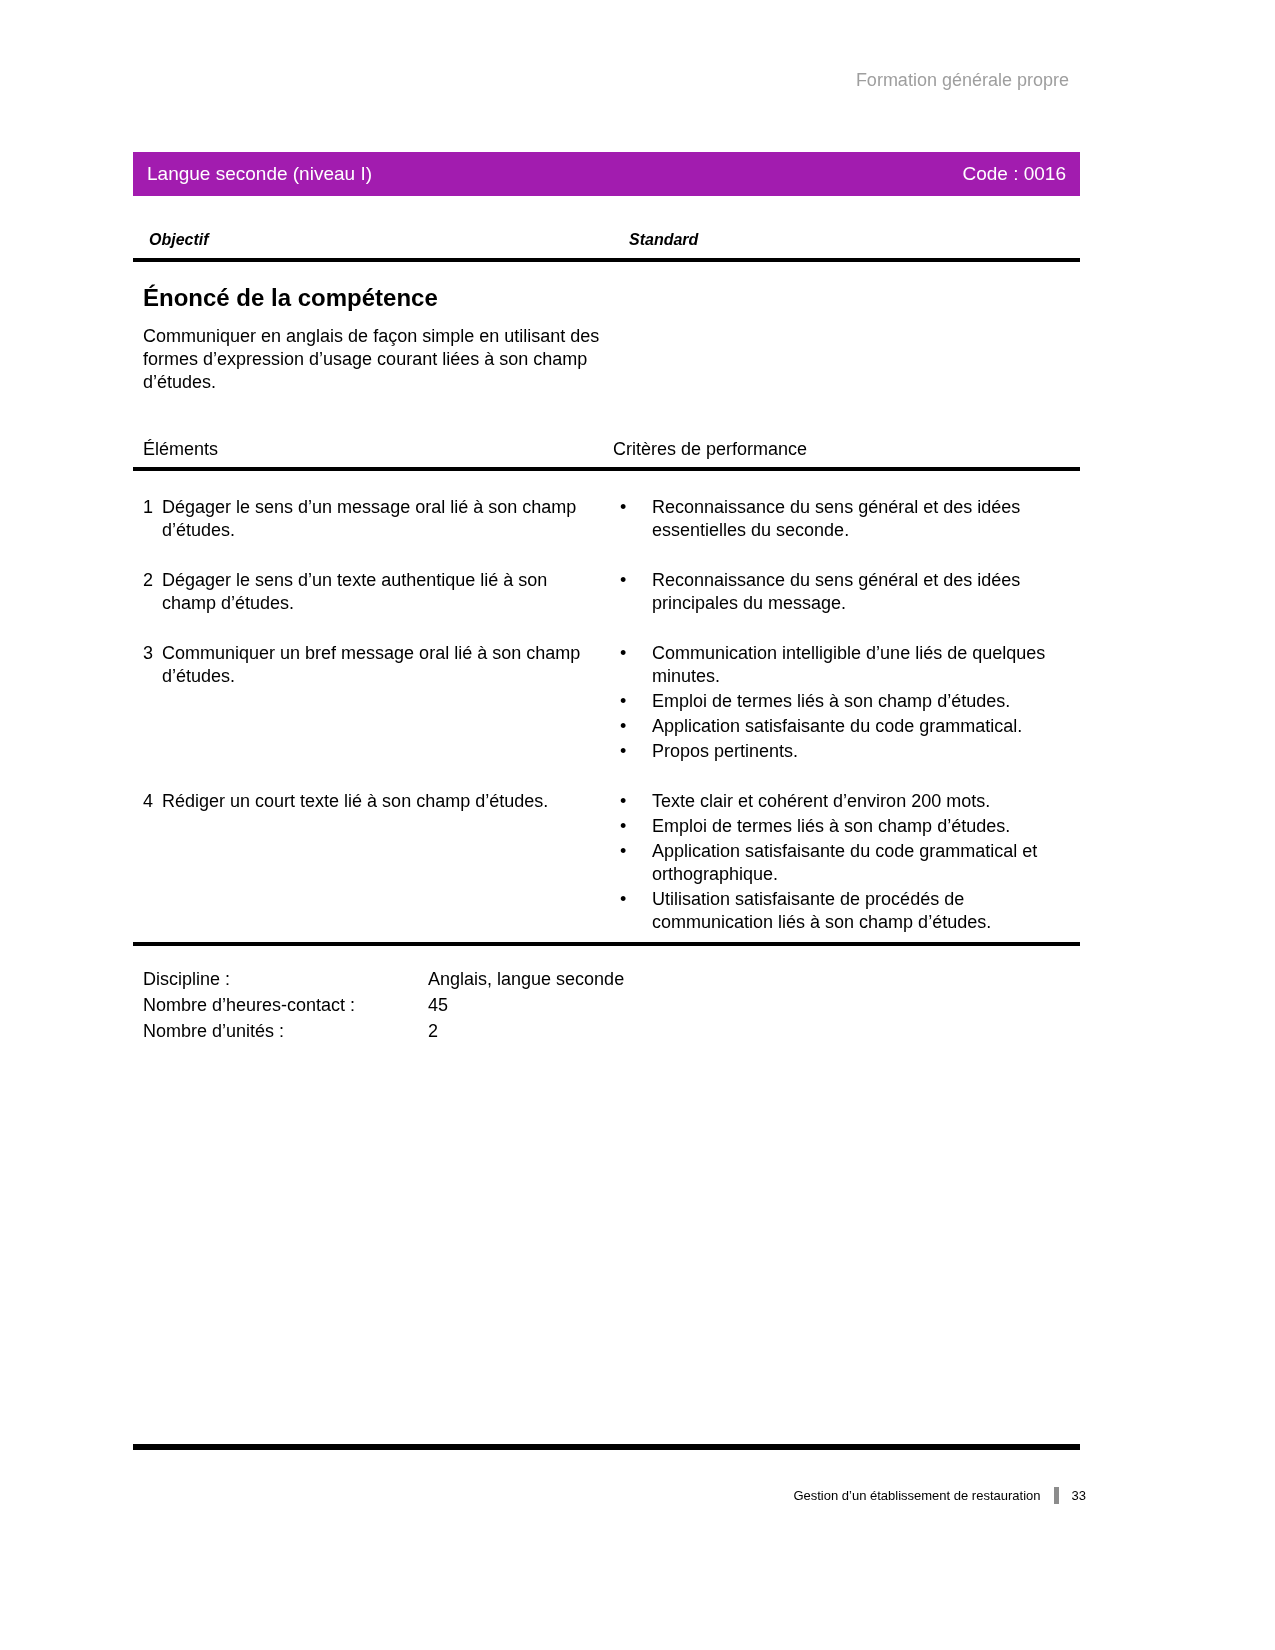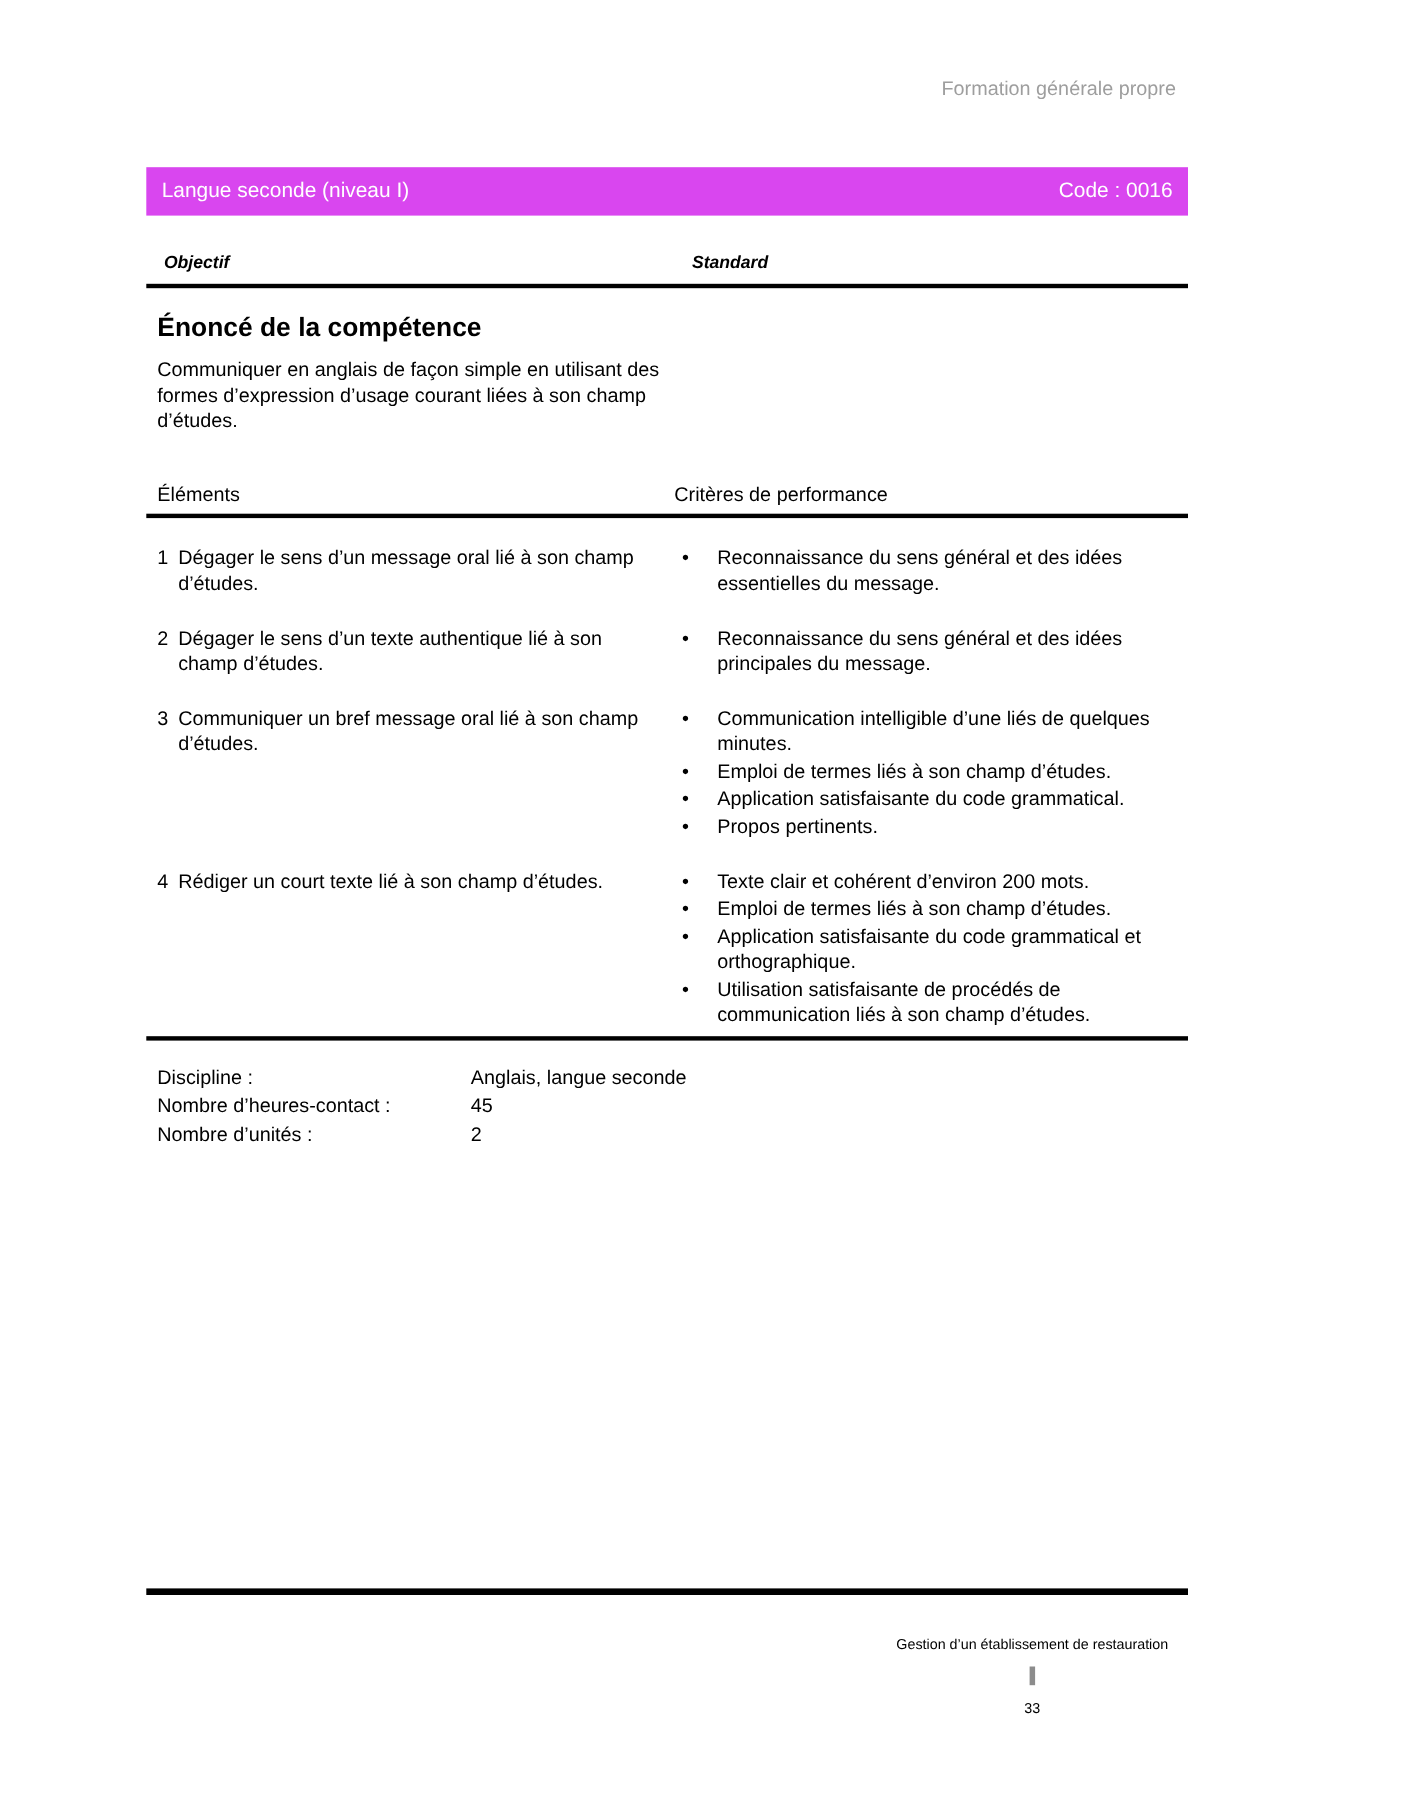--- a/index.html
+++ b/index.html
@@ -20,21 +20,21 @@
     right: 206px;
     font-size: 18px;
     color: #9e9e9e;
   }
   .title-bar {
     position: absolute;
     top: 152px;
     left: 133px;
     width: 947px;
     height: 44px;
-    background: #d946ef;
+    background: #a21caf;
     color: #ffffff;
     display: flex;
     justify-content: space-between;
     align-items: center;
     padding: 0 14px;
     font-size: 19px;
   }
   .content {
     position: absolute;
     top: 228px;
@@ -89,26 +89,25 @@
     position: absolute;
     top: 1444px;
     left: 133px;
     width: 947px;
     height: 6px;
     background: #000;
   }
   .footer-line {
     position: absolute;
     top: 1487px;
-    right: 213px;
+    right: 189px;
     display: flex;
     align-items: center;
     gap: 13px;
     font-size: 13px;
-    flex-direction: column;
   }
   .footer-sep {
     width: 5px;
     height: 17px;
     background: #8c8c8c;
   }
 </style>
 </head>
 <body>
 
@@ -138,21 +137,21 @@
       <div>Critères de performance</div>
     </div>
     <div class="thick-rule"></div>
 
     <div class="el-row">
       <div class="el-left">
         <span class="el-num">1</span>
         <span class="el-text">Dégager le sens d’un message oral lié à son champ d’études.</span>
       </div>
       <ul class="criteria">
-        <li>Reconnaissance du sens général et des idées essentielles du message.</li>
+        <li>Reconnaissance du sens général et des idées essentielles du seconde.</li>
       </ul>
     </div>
 
     <div class="el-row">
       <div class="el-left">
         <span class="el-num">2</span>
         <span class="el-text">Dégager le sens d’un texte authentique lié à son champ d’études.</span>
       </div>
       <ul class="criteria">
         <li>Reconnaissance du sens général et des idées principales du message.</li>

